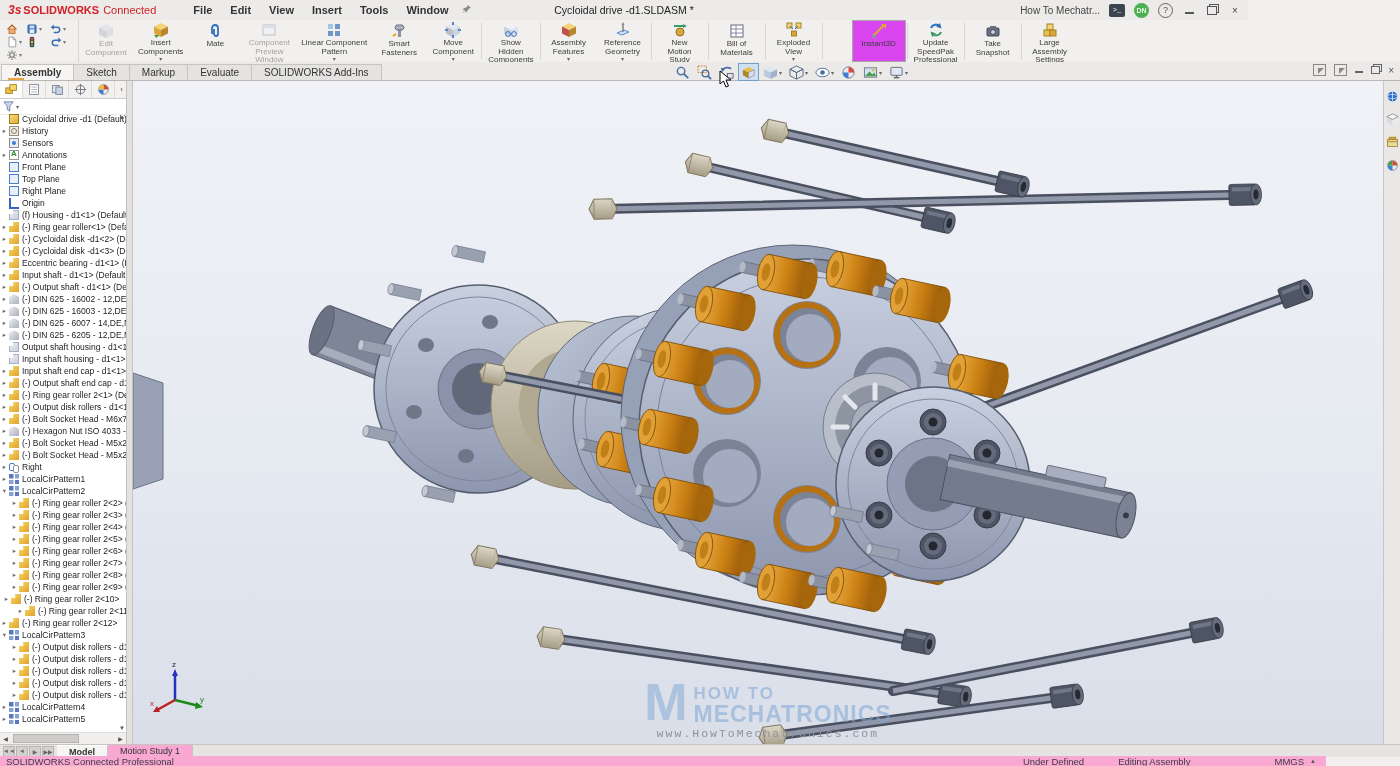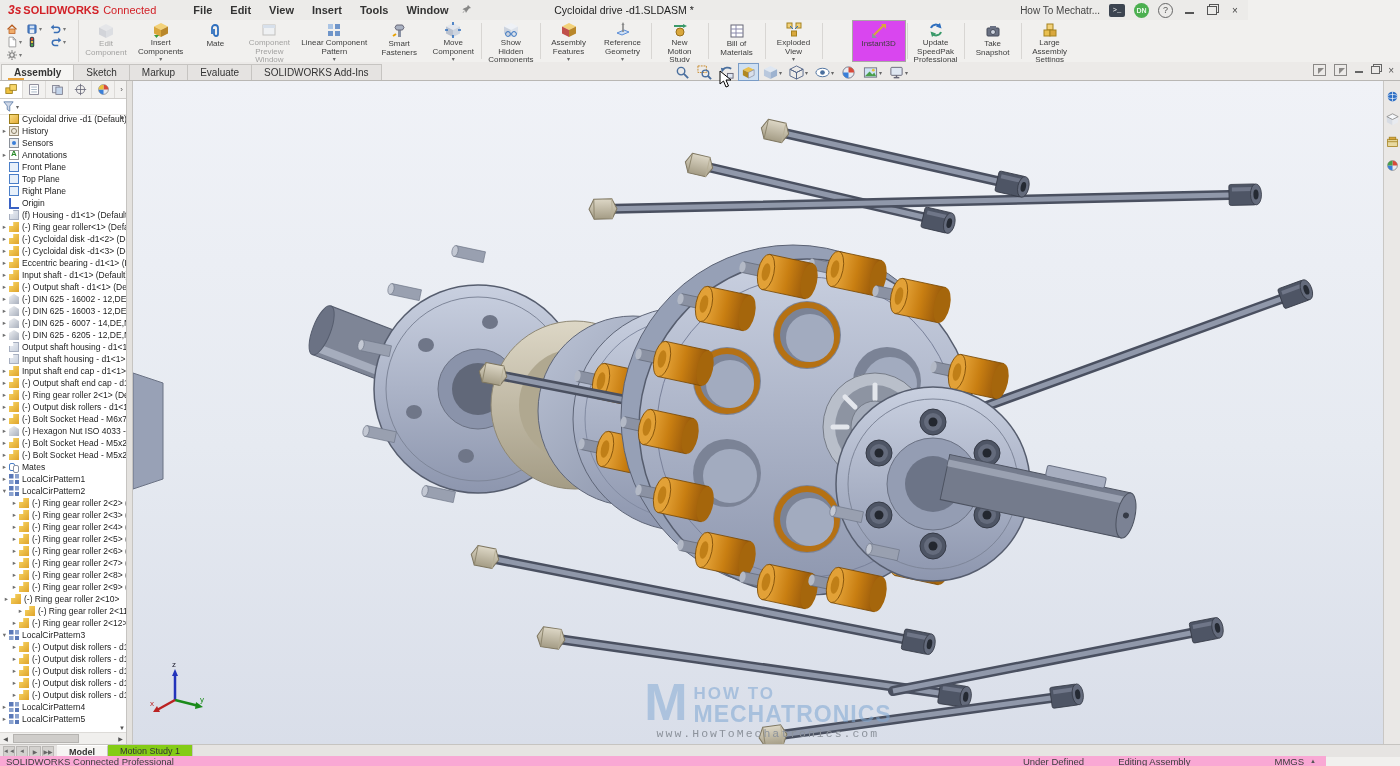--- a/index.html
+++ b/index.html
@@ -116,21 +116,21 @@
   .wm-l2{display:block;font-size:23px;line-height:20px;font-weight:bold;letter-spacing:1px;text-transform:uppercase;color:rgba(125,165,210,.55);}
   .wm-url{margin-top:3px;font-family:"Liberation Mono","DejaVu Sans Mono",monospace;font-size:11.5px;letter-spacing:2px;color:#8d939c;}
   .triad{position:absolute;left:16px;bottom:24px;}
   
   .taskpane{width:16px;background:#eae8e6;border-left:1px solid #c9c7c4;display:flex;flex-direction:column;align-items:center;padding-top:8px;gap:5px;}
   .tp-btn svg{width:13px;height:13px;}
   
   .bottombar{position:absolute;left:0;top:744px;width:1400px;height:12px;background:#e6e4e2;border-top:1px solid #c6c4c1;display:flex;align-items:stretch;font-size:9px;}
   .bnav{display:flex;align-items:center;gap:1px;padding:0 3px;}
   .bnav span{width:10px;height:9px;background:#d3d1ce;border:1px solid #b9b7b4;font-size:6px;color:#666;display:flex;align-items:center;justify-content:center;}
-  .btab{padding:0 12px;display:flex;align-items:center;border-right:1px solid #c6c4c1;color:#333;background:#84cc16;}
+  .btab{padding:0 12px;display:flex;align-items:center;border-right:1px solid #c6c4c1;color:#333;background:#f9a8d4;}
   .btab.active{background:#f6f5f3;font-weight:bold;border-top:1px solid #fff;}
   
   .statusbar{position:absolute;left:0;top:756px;width:1326px;height:10px;background:#f9a8d4;display:flex;align-items:center;font-size:9.5px;color:#3c3c3c;}
   .sb-left{margin-left:6px;}
   .sb-right{position:absolute;right:10px;display:flex;align-items:center;}
   .sb-mode{margin-right:34px;}
   .sb-edit{margin-right:84px;}
   .sb-units{display:flex;align-items:center;gap:6px;}
   .sb-caret{font-size:6px;color:#555;}
   .cursor{position:absolute;left:719px;top:70px;z-index:50;pointer-events:none;}
@@ -766,21 +766,21 @@
             <span class="tlabel">(-) Bolt Socket Head - M5x20m</span>
           </div>
           <div class="trow">
             <span class="tarw">▸</span>
             <span class="tic tic-part"></span>
             <span class="tlabel">(-) Bolt Socket Head - M5x20m</span>
           </div>
           <div class="trow">
             <span class="tarw">▸</span>
             <span class="tic tic-mates"></span>
-            <span class="tlabel">Mates</span>
+            <span class="tlabel">Right</span>
           </div>
           <div class="trow">
             <span class="tarw">▸</span>
             <span class="tic tic-pattern"></span>
             <span class="tlabel">LocalCirPattern1</span>
           </div>
           <div class="trow">
             <span class="tarw">▾</span>
             <span class="tic tic-pattern"></span>
             <span class="tlabel">LocalCirPattern2</span>
@@ -828,21 +828,21 @@
           <div class="trow" style="padding-left: 2px;">
             <span class="tarw">▸</span>
             <span class="tic tic-part"></span>
             <span class="tlabel">(-) Ring gear roller 2&lt;10&gt;</span>
           </div>
           <div class="trow" style="padding-left: 16px;">
             <span class="tarw">▸</span>
             <span class="tic tic-part"></span>
             <span class="tlabel">(-) Ring gear roller 2&lt;11&gt;</span>
           </div>
-          <div class="trow" style="padding-left: 10px;">
+          <div class="trow" style="">
             <span class="tarw">▸</span>
             <span class="tic tic-part"></span>
             <span class="tlabel">(-) Ring gear roller 2&lt;12&gt;</span>
           </div>
           <div class="trow">
             <span class="tarw">▾</span>
             <span class="tic tic-pattern"></span>
             <span class="tlabel">LocalCirPattern3</span>
           </div>
           <div class="trow" style="padding-left: 10px;">

